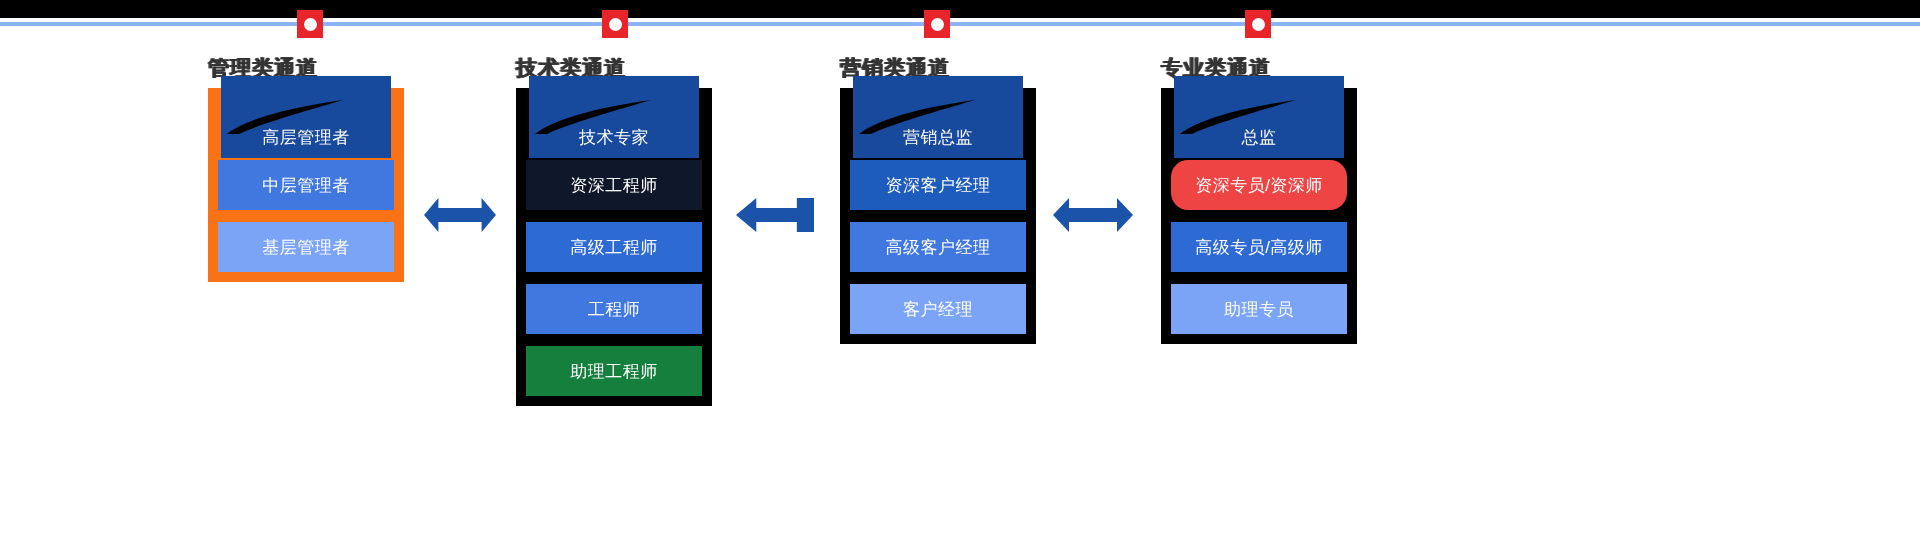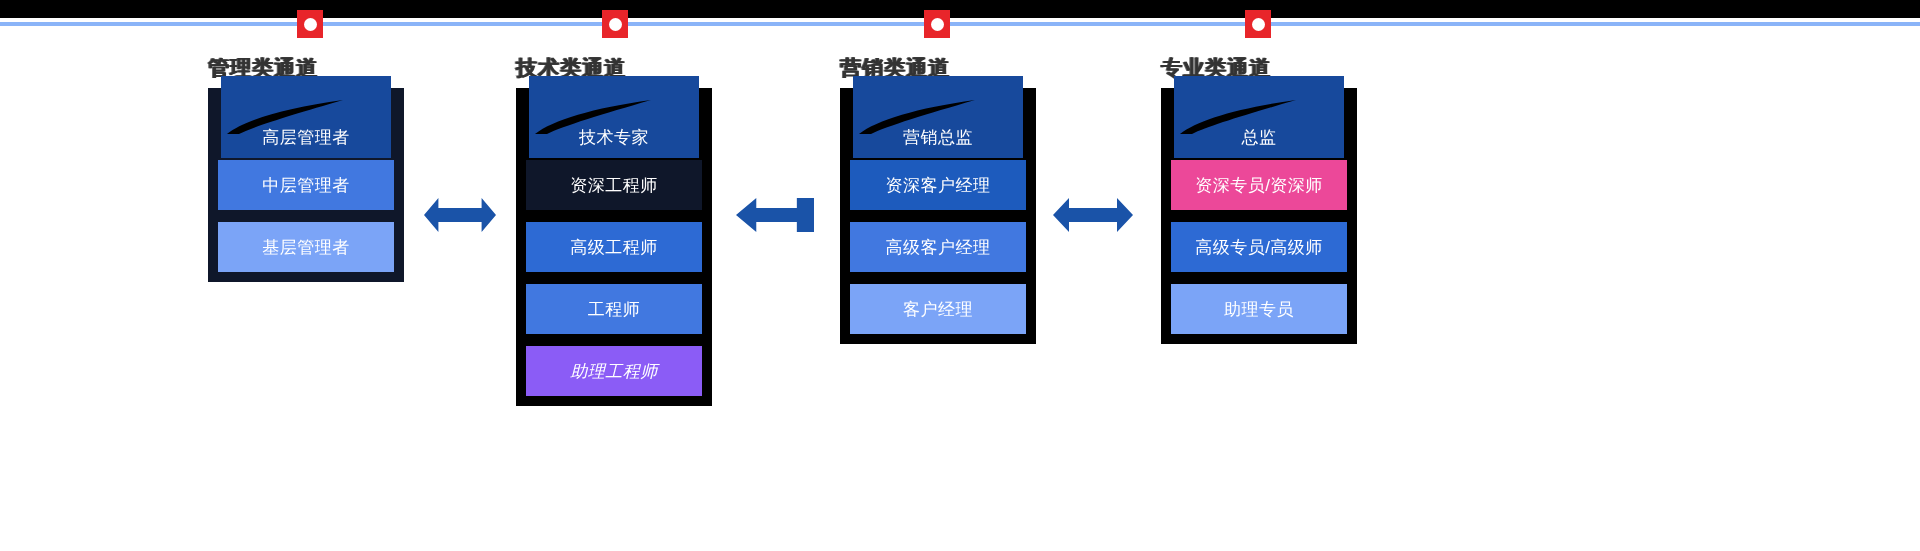--- a/index.html
+++ b/index.html
@@ -72,40 +72,40 @@
         <div class="dot" style="background: rgb(255, 255, 255);"></div>
       </div>
       <div class="marker" style="left: 1245px; background: rgb(232, 37, 42);">
         <div class="dot" style="background: rgb(255, 255, 255);"></div>
       </div>
     </div>
 
   <div id="columns-layer">
       <div class="col" style="left: 208px; width: 196px;">
         <div class="col-title" style="color: rgb(51, 51, 51);">管理类通道</div>
-        <div class="ladder" style="background: #0f172a;">
+        <div class="ladder" style="background: #f97316;">
           <div class="rung" style="background: rgb(23, 73, 156); visibility: hidden;">高层管理者</div>
           <div class="rung" style="background: rgb(65, 120, 224);">中层管理者</div>
           <div class="rung" style="background: rgb(123, 164, 247);">基层管理者</div>
         </div>
         <div class="cap" style="width: 170px; top: 21px; background: rgb(23, 73, 156);">
           <svg class="swoosh" viewBox="0 0 130 40">
             <path d="M2 40 C 20 26, 60 14, 118 6 C 70 20, 30 32, 14 40 Z" fill="#000000"></path>
           </svg>
           <span class="cap-label">高层管理者</span>
         </div>
       </div>
       <div class="col" style="left: 516px; width: 196px;">
         <div class="col-title" style="color: rgb(51, 51, 51);">技术类通道</div>
         <div class="ladder" style="background: rgb(0, 0, 0);">
           <div class="rung" style="background: rgb(23, 73, 156); visibility: hidden;">技术专家</div>
           <div class="rung" style="background: #0f172a;">资深工程师</div>
           <div class="rung" style="background: rgb(45, 106, 212);">高级工程师</div>
           <div class="rung" style="background: rgb(65, 120, 224);">工程师</div>
-          <div class="rung" style="background: #8b5cf6; font-style: italic;">助理工程师</div>
+          <div class="rung" style="background: #15803d;">助理工程师</div>
         </div>
         <div class="cap" style="width: 170px; top: 21px; background: rgb(23, 73, 156);">
           <svg class="swoosh" viewBox="0 0 130 40">
             <path d="M2 40 C 20 26, 60 14, 118 6 C 70 20, 30 32, 14 40 Z" fill="#000000"></path>
           </svg>
           <span class="cap-label">技术专家</span>
         </div>
       </div>
       <div class="col" style="left: 840px; width: 196px;">
         <div class="col-title" style="color: rgb(51, 51, 51);">营销类通道</div>
@@ -119,21 +119,21 @@
           <svg class="swoosh" viewBox="0 0 130 40">
             <path d="M2 40 C 20 26, 60 14, 118 6 C 70 20, 30 32, 14 40 Z" fill="#000000"></path>
           </svg>
           <span class="cap-label">营销总监</span>
         </div>
       </div>
       <div class="col" style="left: 1161px; width: 196px;">
         <div class="col-title" style="color: rgb(51, 51, 51);">专业类通道</div>
         <div class="ladder" style="background: rgb(0, 0, 0);">
           <div class="rung" style="background: rgb(23, 73, 156); visibility: hidden;">总监</div>
-          <div class="rung" style="background: #ec4899;">资深专员/资深师</div>
+          <div class="rung" style="background: #ef4444; border-radius: 17px;">资深专员/资深师</div>
           <div class="rung" style="background: rgb(45, 106, 212);">高级专员/高级师</div>
           <div class="rung" style="background: rgb(123, 164, 247);">助理专员</div>
         </div>
         <div class="cap" style="width: 170px; top: 21px; background: rgb(23, 73, 156);">
           <svg class="swoosh" viewBox="0 0 130 40">
             <path d="M2 40 C 20 26, 60 14, 118 6 C 70 20, 30 32, 14 40 Z" fill="#000000"></path>
           </svg>
           <span class="cap-label">总监</span>
         </div>
       </div>

